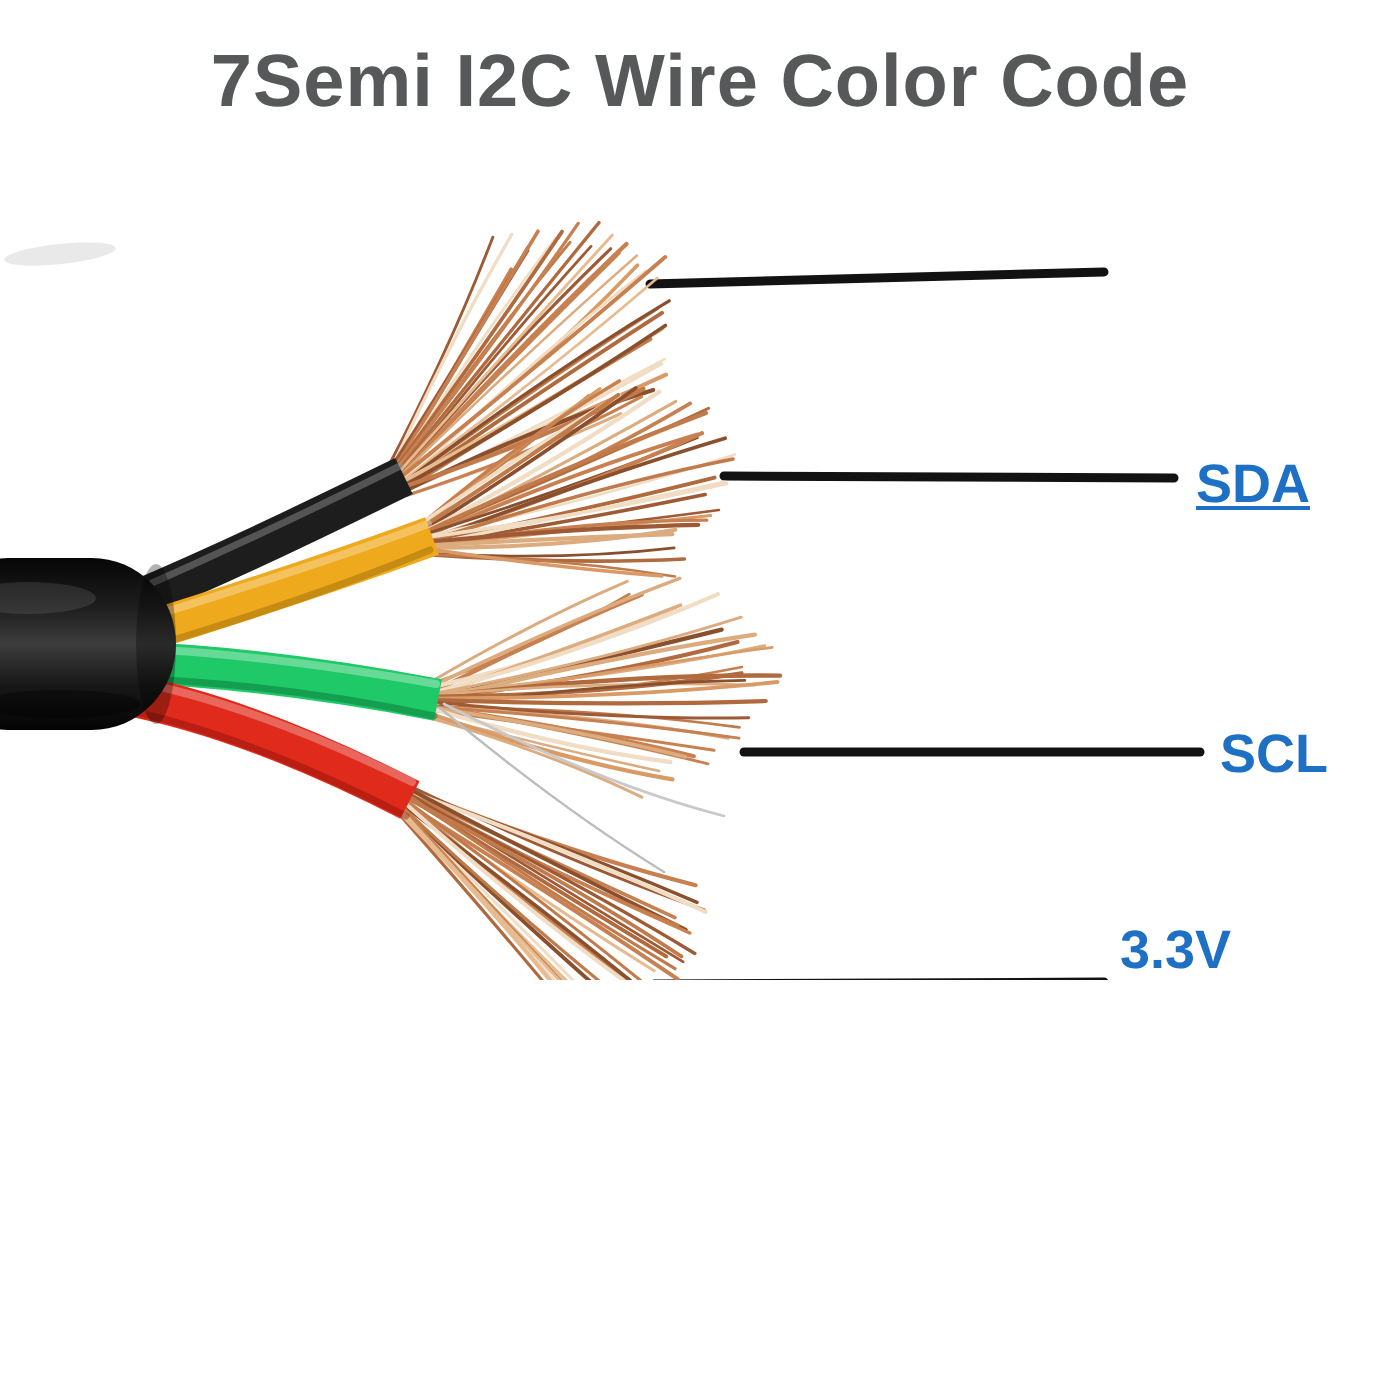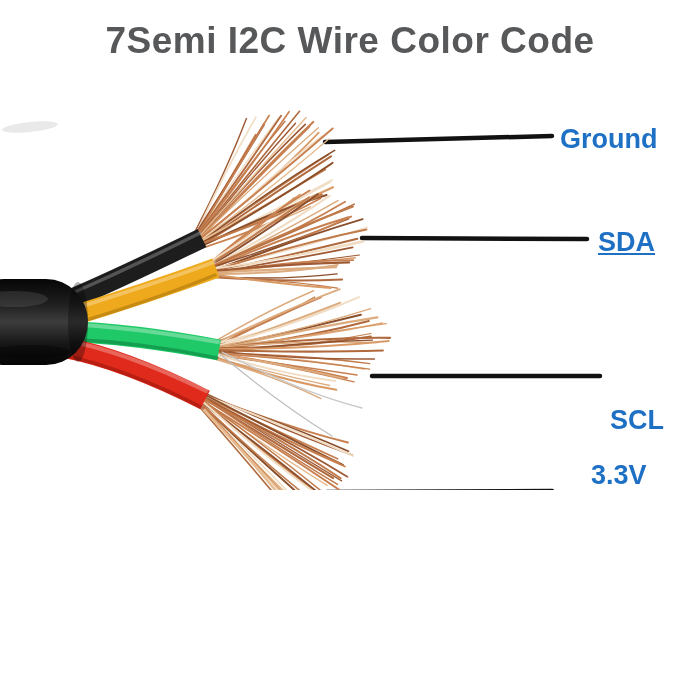--- a/index.html
+++ b/index.html
@@ -32,22 +32,22 @@
   }
   .wire-label {
     position: absolute;
     font-size: 27px;
     font-weight: 700;
     color: var(--label-blue, #1e70c4);
     white-space: nowrap;
   }
   .label-ground { left: 560px; top: 124px; }
   .label-sda    { left: 598px; top: 227px; text-decoration: underline; }
-  .label-scl    { left: 610px; top: 362px; margin-top: 43px; }
-  .label-33v    { left: 560px; top: 460px; margin-left: 31px; }
+  .label-scl    { left: 610px; top: 362px; }
+  .label-33v    { left: 560px; top: 460px; }
 </style>
 </head>
 <body>
 
 <div class="stage">
 
   <h1 class="page-title">7Semi I2C Wire Color Code</h1>
 
   <svg class="cable-svg" id="cable-svg" viewBox="0 0 700 700" xmlns="http://www.w3.org/2000/svg">
     <defs>
@@ -228,18 +228,17 @@
     </g>
 
     <g>
       <rect x="-38" y="279" width="126" height="86" rx="42" ry="43" fill="url(#sheathGrad)"></rect>
       <ellipse cx="78" cy="322" rx="10" ry="40" fill="#000000" opacity="0.30"></ellipse>
       <ellipse cx="14" cy="299" rx="34" ry="8" fill="#ffffff" opacity="0.10"></ellipse>
       <ellipse cx="30" cy="352" rx="40" ry="7" fill="#000000" opacity="0.35"></ellipse>
     </g>
   </svg>
 
-  <div class="wire-label label-ground">Ground</div>
   <div class="wire-label label-sda">SDA</div>
   <div class="wire-label label-scl">SCL</div>
   <div class="wire-label label-33v">3.3V</div>
 
 </div>
 
 </body></html>

